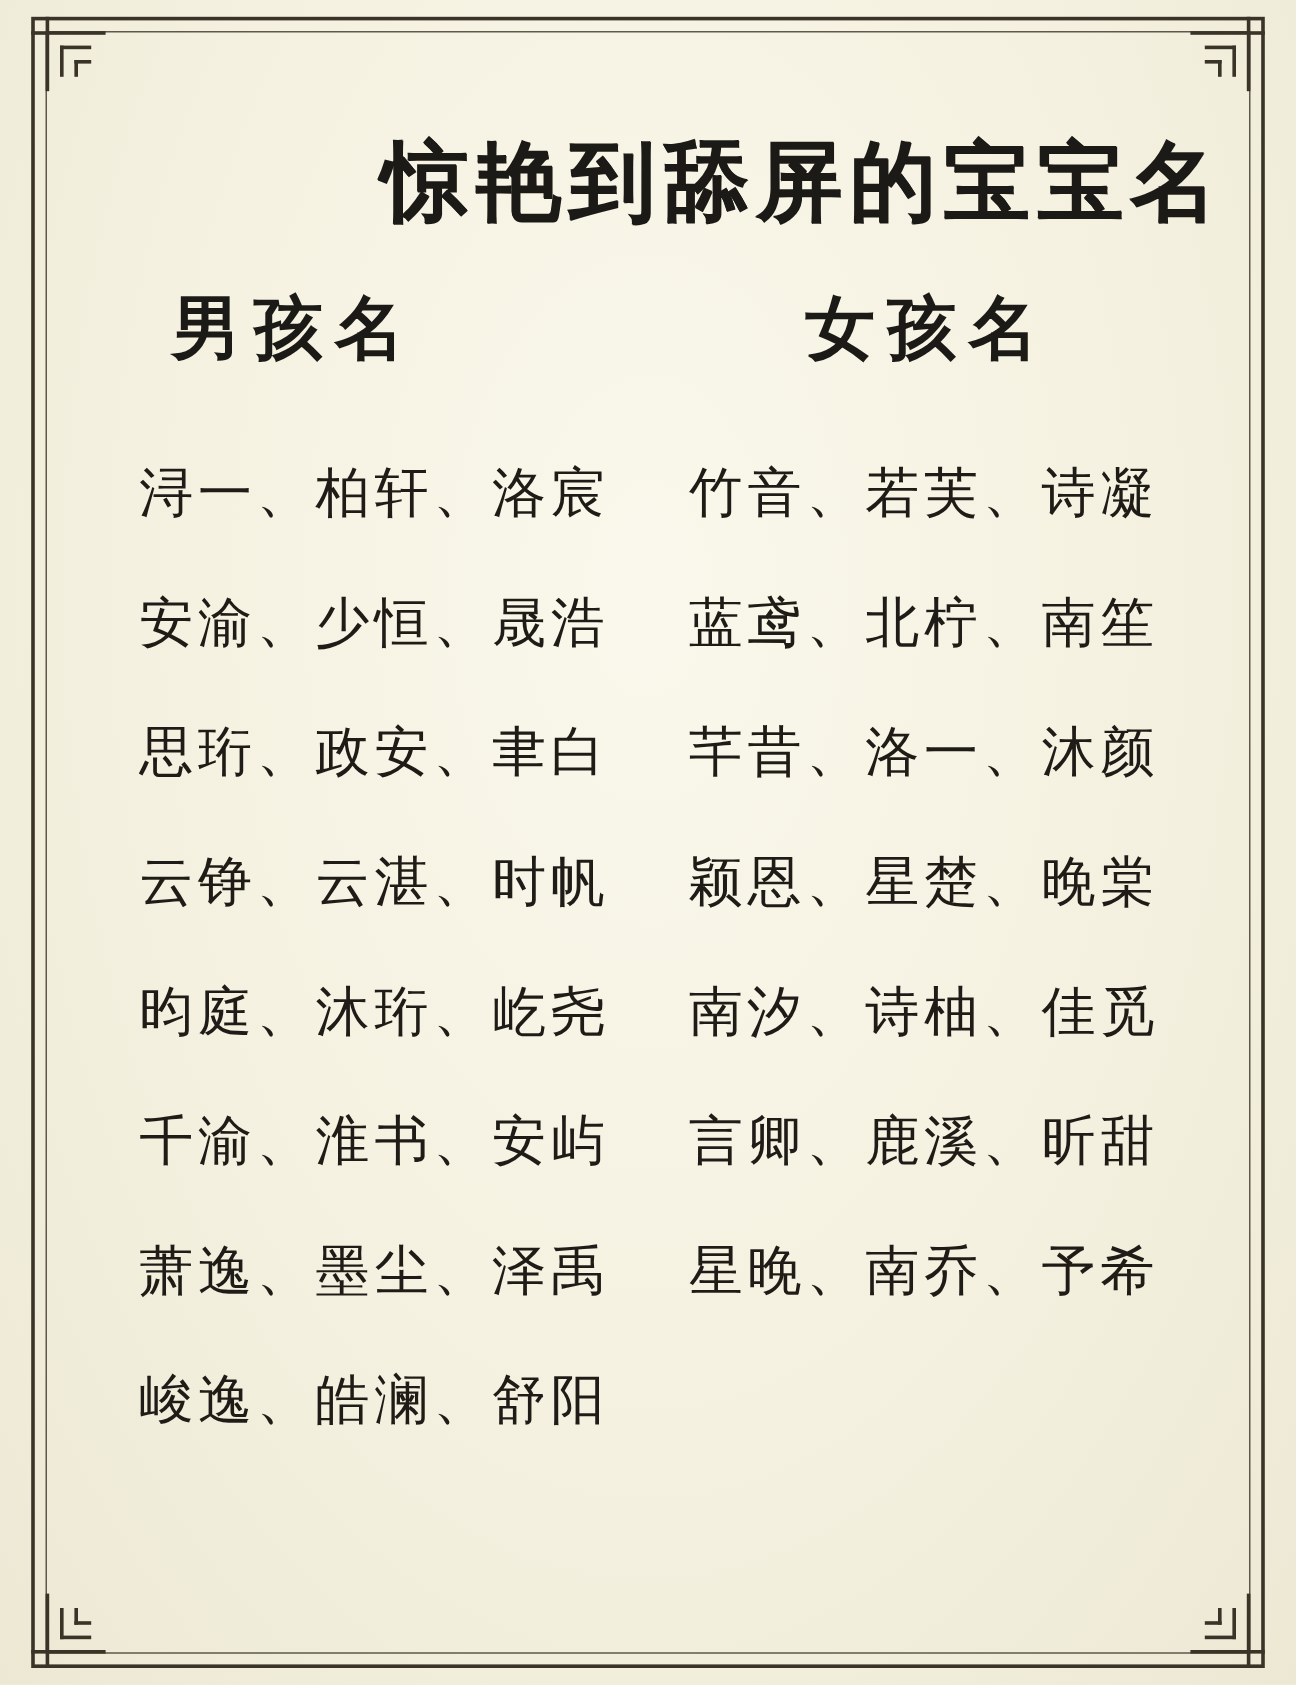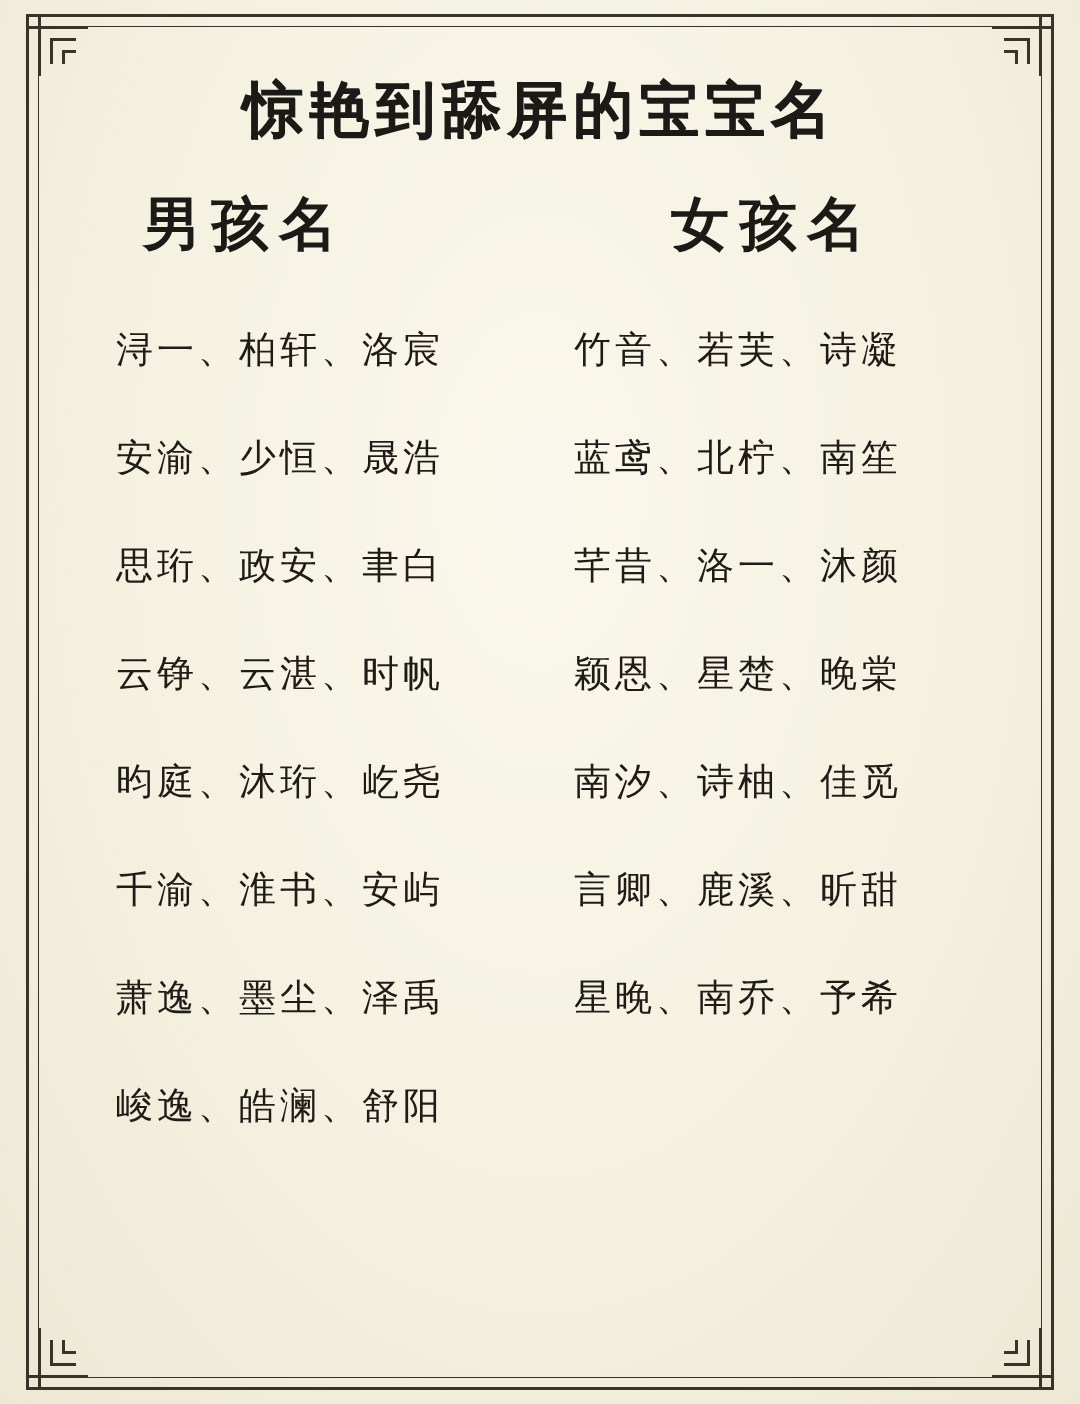--- a/index.html
+++ b/index.html
@@ -69,51 +69,51 @@
 
   .content {
     position: absolute;
     left: 60px;
     top: 50px;
     right: 60px;
     bottom: 50px;
   }
 
   .main-title {
-    text-align: center;
-    font-size: 60px;
+    text-align: right;
+    font-size: 72px;
     line-height: 1.15;
     letter-spacing: 6px;
     color: #1c1a16;
     font-weight: 700;
-    margin-top: 25px;
+    margin-top: 60px;
     font-family: "DejaVu Serif", serif;
     text-shadow: 0.5px 0.5px 0 #1c1a16;
   }
 
   .columns {
     display: flex;
     margin-top: 42px;
   }
   .col {
     flex: 1 1 50%;
   }
   .col-head {
     text-align: center;
     font-size: 58px;
     letter-spacing: 10px;
     color: #1c1a16;
     font-weight: 700;
-    margin-bottom: 32px;
+    margin-bottom: 44px;
   }
   .col-head-boys { padding-right: 110px; }
   .col-head-girls { padding-right: 14px; }
 
   .name-row {
-    font-size: 37px;
+    font-size: 45px;
     letter-spacing: 4px;
     color: #1f1c17;
     height: 108px;
     line-height: 108px;
     white-space: nowrap;
   }
   .col-boys .name-row { padding-left: 56px; }
   .col-girls .name-row { padding-left: 34px; }
 </style>
 </head>

